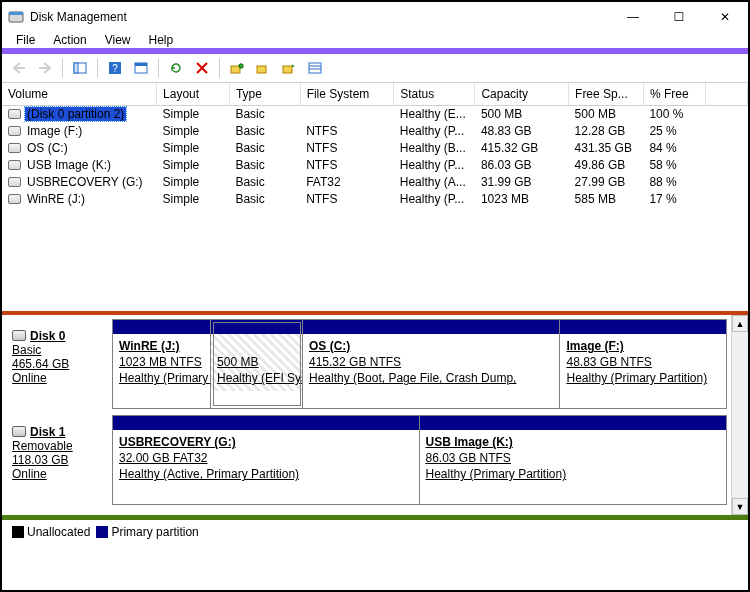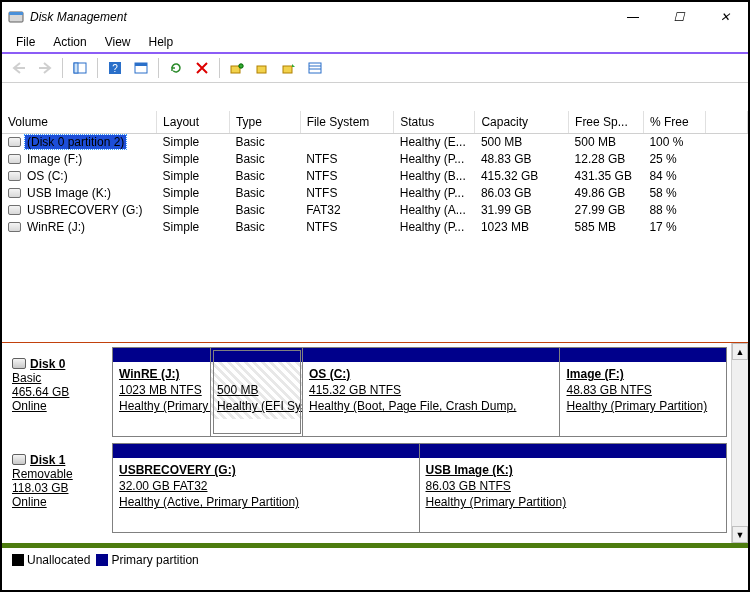--- a/index.html
+++ b/index.html
@@ -13,37 +13,36 @@
     height: 592px;
     overflow: hidden;
     border: 2px solid #000;
   }
   .titlebar {
     display: flex;
     align-items: center;
     height: 30px;
     padding: 0 0 0 6px;
     background: #fff;
-    font-style: italic;
   }
   .titlebar .app-icon {
     width: 16px; height: 16px; margin-right: 6px;
     display:flex;align-items:center;justify-content:center;
   }
   .titlebar .title { flex: 1; font-size: 12px; }
   .winbtn {
     width: 46px; height: 30px;
     display: flex; align-items: center; justify-content: center;
     font-family: "Segoe UI Symbol", sans-serif;
     font-size: 12px;
   }
   .menubar {
     display: flex;
     padding: 2px 6px;
-    border-bottom: 2px solid #8b5cf6;
+    border-bottom: 6px solid #8b5cf6;
     gap: 2px;
     height: 22px;
     align-items:center;
   }
   .menuitem {
     padding: 2px 8px;
   }
   .toolbar {
     display: flex;
     align-items: center;
@@ -55,22 +54,21 @@
     width: 22px; height: 22px;
     display:flex;align-items:center;justify-content:center;
     font-size:14px;
   }
   .tbtn.disabled { opacity: .4; }
   .tsep { width:1px; height:20px; background:#ccc; margin:0 2px; }
   .hr { height:1px; background:#d0d0d0; }
   .volumes {
     height: 232px;
     overflow: auto;
-    border-bottom: 1px solid #c2410c;
-    margin-top: 28px;
+    border-bottom: 4px solid #c2410c;
   }
   table.vol {
     width: 100%;
     border-collapse: collapse;
   }
   table.vol th {
     text-align: left;
     font-weight: normal;
     padding: 3px 6px;
     background: #fff;

